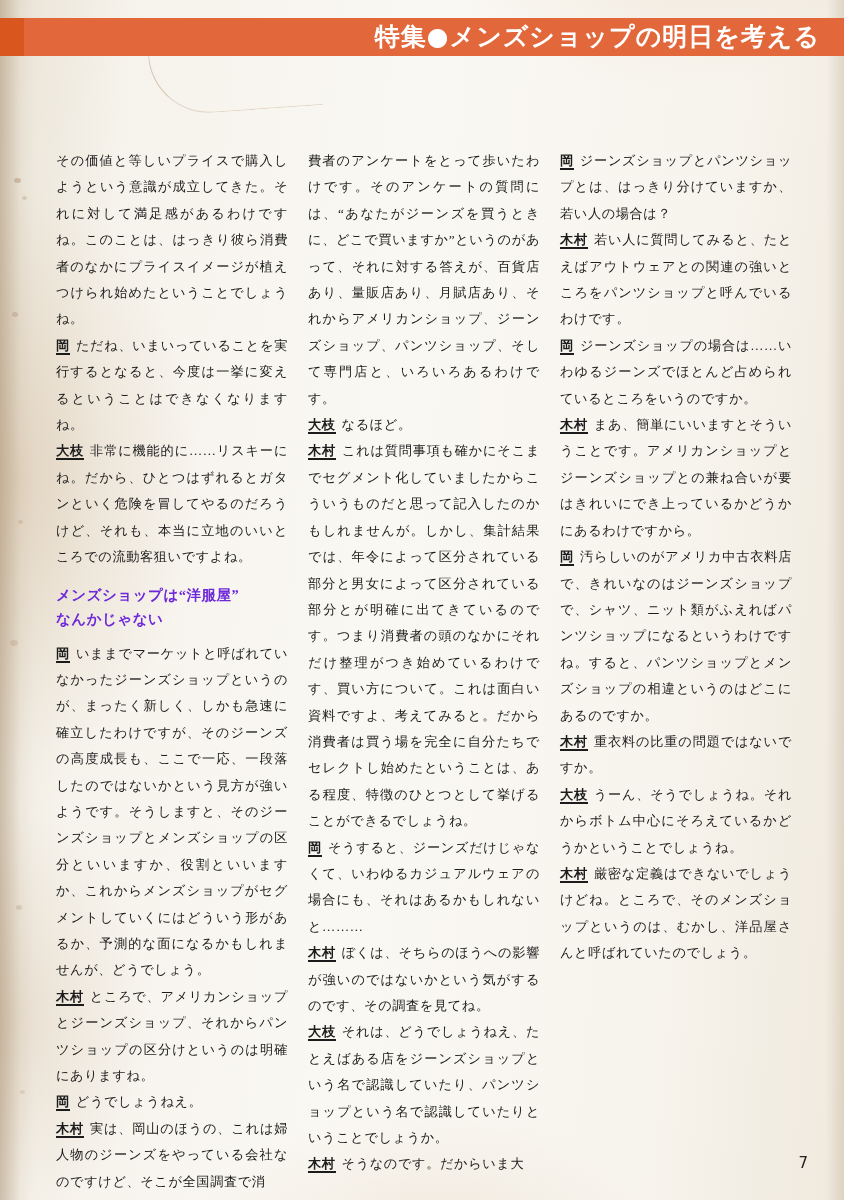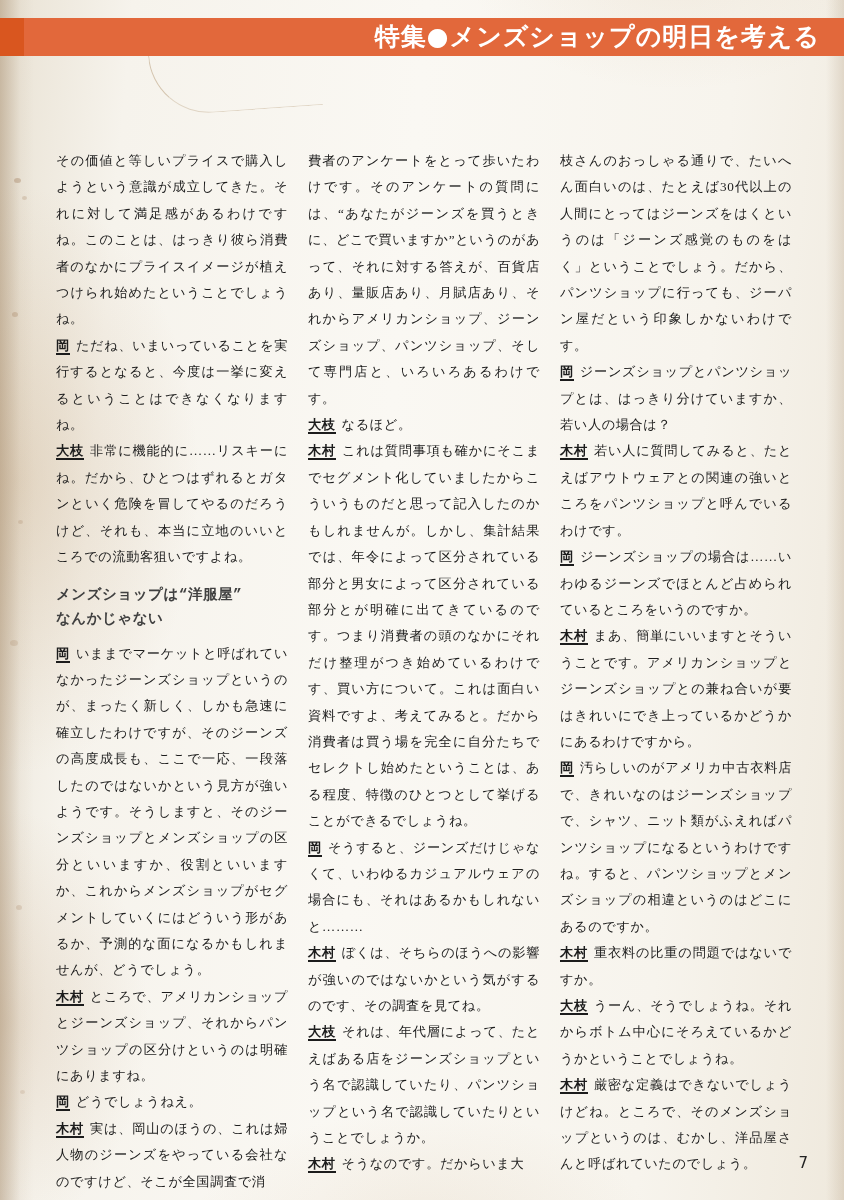--- a/index.html
+++ b/index.html
@@ -118,23 +118,23 @@
   }
   .speaker {
     font-weight: bold;
     font-family: "DejaVu Sans", "Liberation Sans", sans-serif;
     font-size: 13.2px;
     border-bottom: 2px solid #1c1c1c;
     padding-bottom: 0px;
     margin-right: 6px;
   }
   .subhead {
-    color: #404040;
+    color: #6d28d9;
     font-weight: bold;
-    font-family: Liberation Mono, monospace;
+    font-family: Liberation Serif, serif;
     font-size: 14.5px;
     line-height: 24px;
     letter-spacing: 0.5px;
     margin: 12px 0 10px 0;
   }
   .page-number {
     position: absolute;
     right: 36px;
     bottom: 28px;
     font-size: 15px;
@@ -173,25 +173,24 @@
       <p><span class="speaker">木村</span><span>ところで、アメリカンショップとジーンズショップ、それからパンツショップの区分けというのは明確にありますね。</span></p>
       <p><span class="speaker">岡</span><span>どうでしょうねえ。</span></p>
       <p><span class="speaker">木村</span><span>実は、岡山のほうの、これは婦人物のジーンズをやっている会社なのですけど、そこが全国調査で消</span></p>
     </div>
   <div class="col">
       <p><span>費者のアンケートをとって歩いたわけです。そのアンケートの質問には、“あなたがジーンズを買うときに、どこで買いますか”というのがあって、それに対する答えが、百貨店あり、量販店あり、月賦店あり、それからアメリカンショップ、ジーンズショップ、パンツショップ、そして専門店と、いろいろあるわけです。</span></p>
       <p><span class="speaker">大枝</span><span>なるほど。</span></p>
       <p><span class="speaker">木村</span><span>これは質問事項も確かにそこまでセグメント化していましたからこういうものだと思って記入したのかもしれませんが。しかし、集計結果では、年令によって区分されている部分と男女によって区分されている部分とが明確に出てきているのです。つまり消費者の頭のなかにそれだけ整理がつき始めているわけです、買い方について。これは面白い資料ですよ、考えてみると。だから消費者は買う場を完全に自分たちでセレクトし始めたということは、ある程度、特徴のひとつとして挙げることができるでしょうね。</span></p>
       <p><span class="speaker">岡</span><span>そうすると、ジーンズだけじゃなくて、いわゆるカジュアルウェアの場合にも、それはあるかもしれないと………</span></p>
       <p><span class="speaker">木村</span><span>ぼくは、そちらのほうへの影響が強いのではないかという気がするのです、その調査を見てね。</span></p>
-      <p><span class="speaker">大枝</span><span>それは、年代層によって、たとえばある店をジーンズショップという名で認識していたり、パンツショップという名で認識していたりということでしょうか。</span></p>
+      <p><span class="speaker">大枝</span><span>それは、どうでしょうねえ、たとえばある店をジーンズショップという名で認識していたり、パンツショップという名で認識していたりということでしょうか。</span></p>
       <p><span class="speaker">木村</span><span>そうなのです。だからいま大</span></p>
     </div>
   <div class="col">
-      <p><span>枝さんのおっしゃる通りで、たいへん面白いのは、たとえば30代以上の人間にとってはジーンズをはくというのは「ジーンズ感覚のものをはく」ということでしょう。だから、パンツショップに行っても、ジーパン屋だという印象しかないわけです。</span></p>
       <p><span class="speaker">岡</span><span>ジーンズショップとパンツショップとは、はっきり分けていますか、若い人の場合は？</span></p>
       <p><span class="speaker">木村</span><span>若い人に質問してみると、たとえばアウトウェアとの関連の強いところをパンツショップと呼んでいるわけです。</span></p>
       <p><span class="speaker">岡</span><span>ジーンズショップの場合は……いわゆるジーンズでほとんど占められているところをいうのですか。</span></p>
       <p><span class="speaker">木村</span><span>まあ、簡単にいいますとそういうことです。アメリカンショップとジーンズショップとの兼ね合いが要はきれいにでき上っているかどうかにあるわけですから。</span></p>
       <p><span class="speaker">岡</span><span>汚らしいのがアメリカ中古衣料店で、きれいなのはジーンズショップで、シャツ、ニット類がふえればパンツショップになるというわけですね。すると、パンツショップとメンズショップの相違というのはどこにあるのですか。</span></p>
       <p><span class="speaker">木村</span><span>重衣料の比重の問題ではないですか。</span></p>
       <p><span class="speaker">大枝</span><span>うーん、そうでしょうね。それからボトム中心にそろえているかどうかということでしょうね。</span></p>
       <p><span class="speaker">木村</span><span>厳密な定義はできないでしょうけどね。ところで、そのメンズショップというのは、むかし、洋品屋さんと呼ばれていたのでしょう。</span></p>
     </div>
 </div>

